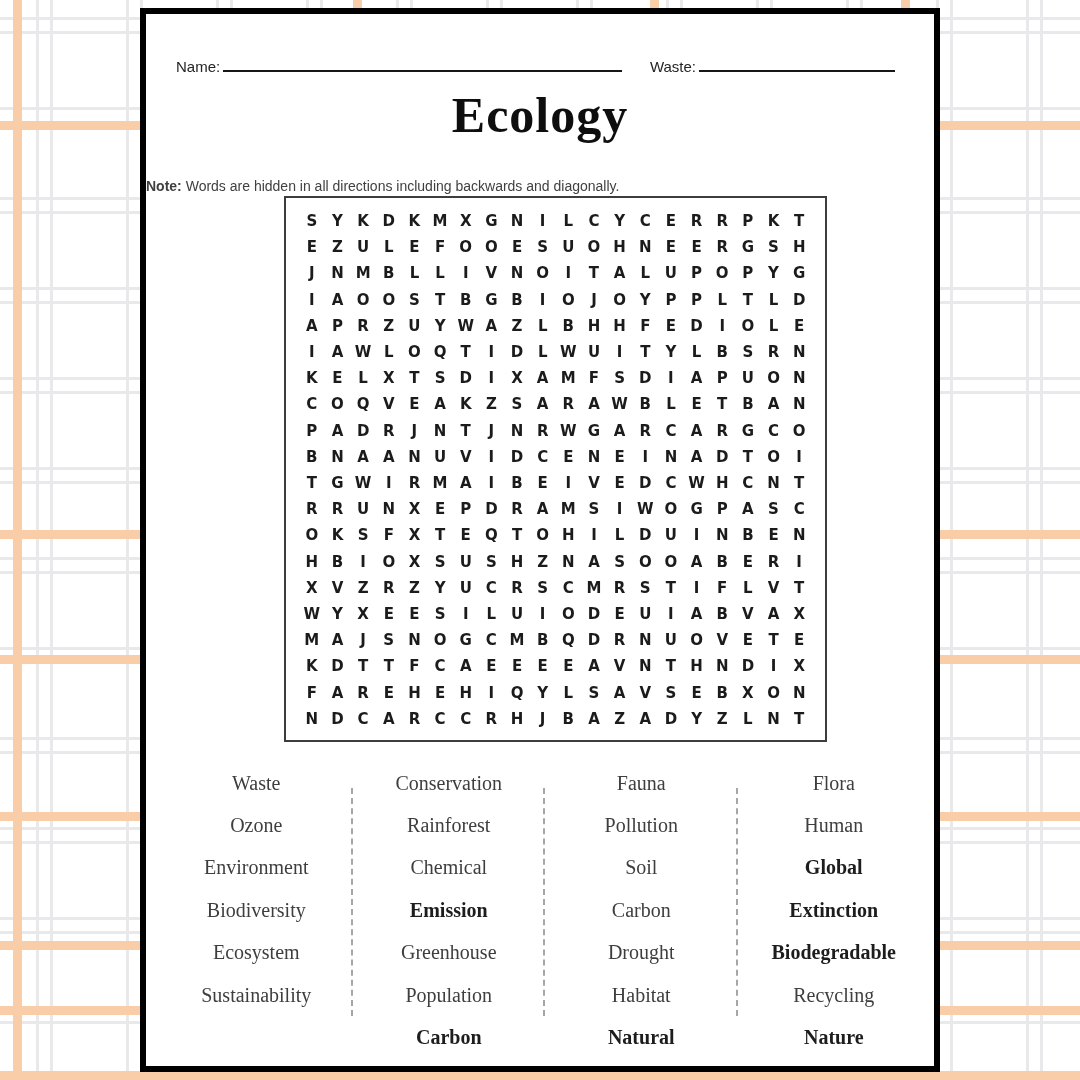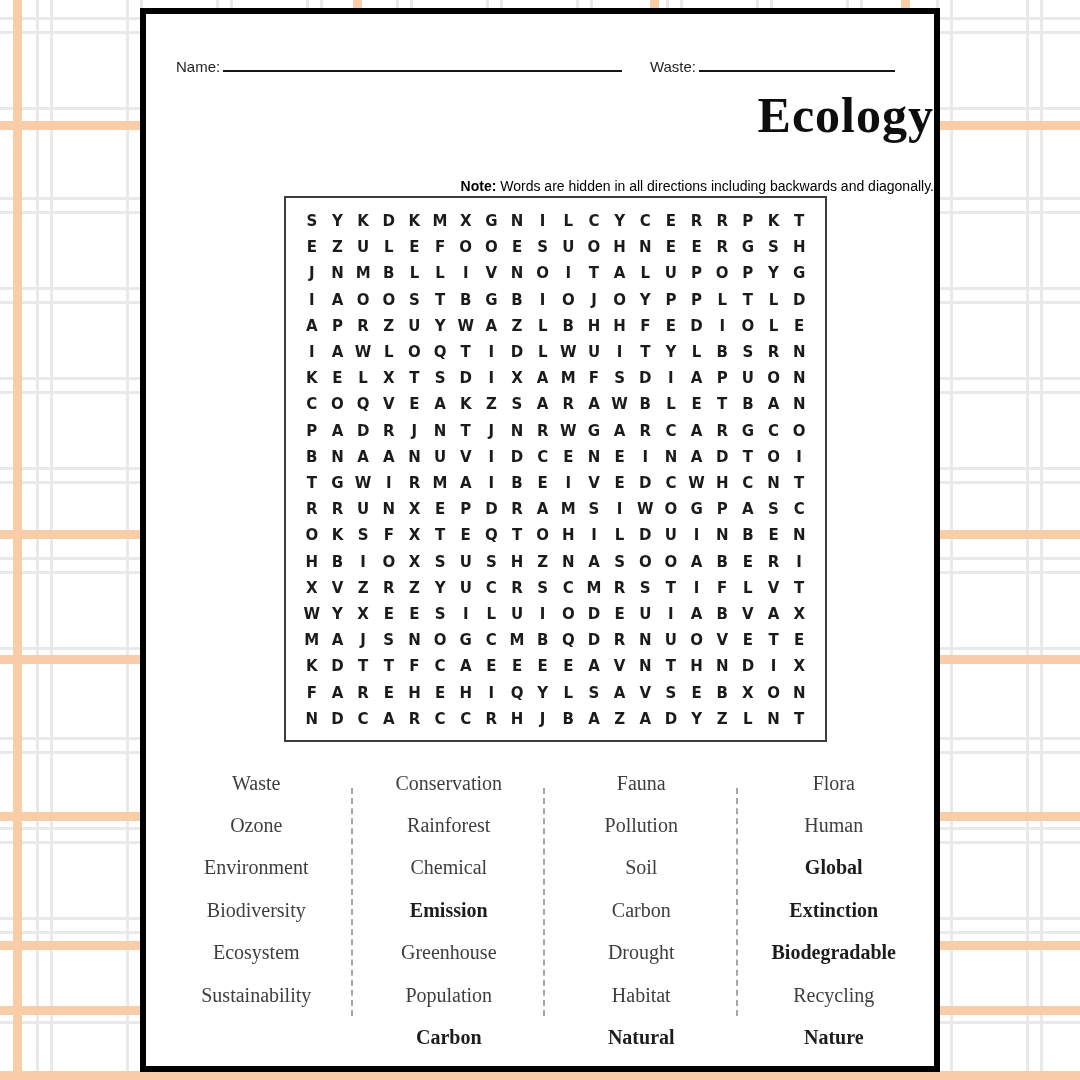--- a/index.html
+++ b/index.html
@@ -46,28 +46,28 @@
     position:absolute; left:30px; right:39px; top:22px;
     display:flex; align-items:flex-end;
     font-family:"Liberation Sans", sans-serif; font-size:15px; color:#242424;margin-top:22px;
   }
   .blank-line { border-bottom:2px solid #161616; margin:0 0 3px 3px; height:2px; }
   .name-line { flex:1; }
   .date-label { margin-left:28px; }
   .date-line { width:196px; }
 
   .title {
-    position:absolute; top:72px; left:0; width:100%; text-align:right;
+    position:absolute; top:72px; left:0; width:100%; text-align:center;
     font-family:"Liberation Serif", "DejaVu Serif", serif; font-weight:700;
     font-size:50px; color:#0e0e0e; letter-spacing:1px;
   }
 
   .note {
-    position:absolute; top:164px; left:0; width:100%; text-align:right;
-    font-family:"Liberation Sans", sans-serif; font-size:14px; color:#000000;
+    position:absolute; top:164px; left:0; width:100%; text-align:left;
+    font-family:"Liberation Sans", sans-serif; font-size:14px; color:#404040;
   }
   .note .note-prefix { font-weight:700; }
 
   .grid-box {
     position:absolute; left:138px; top:182px; width:543px; height:546px;
     box-sizing:border-box; border:2px solid #3d3d3d; background:#fff;
     padding:10px 13px 8px 13px;
     display:grid; grid-template-columns:repeat(20,1fr); grid-template-rows:repeat(20,1fr);
   }
   .cell {

